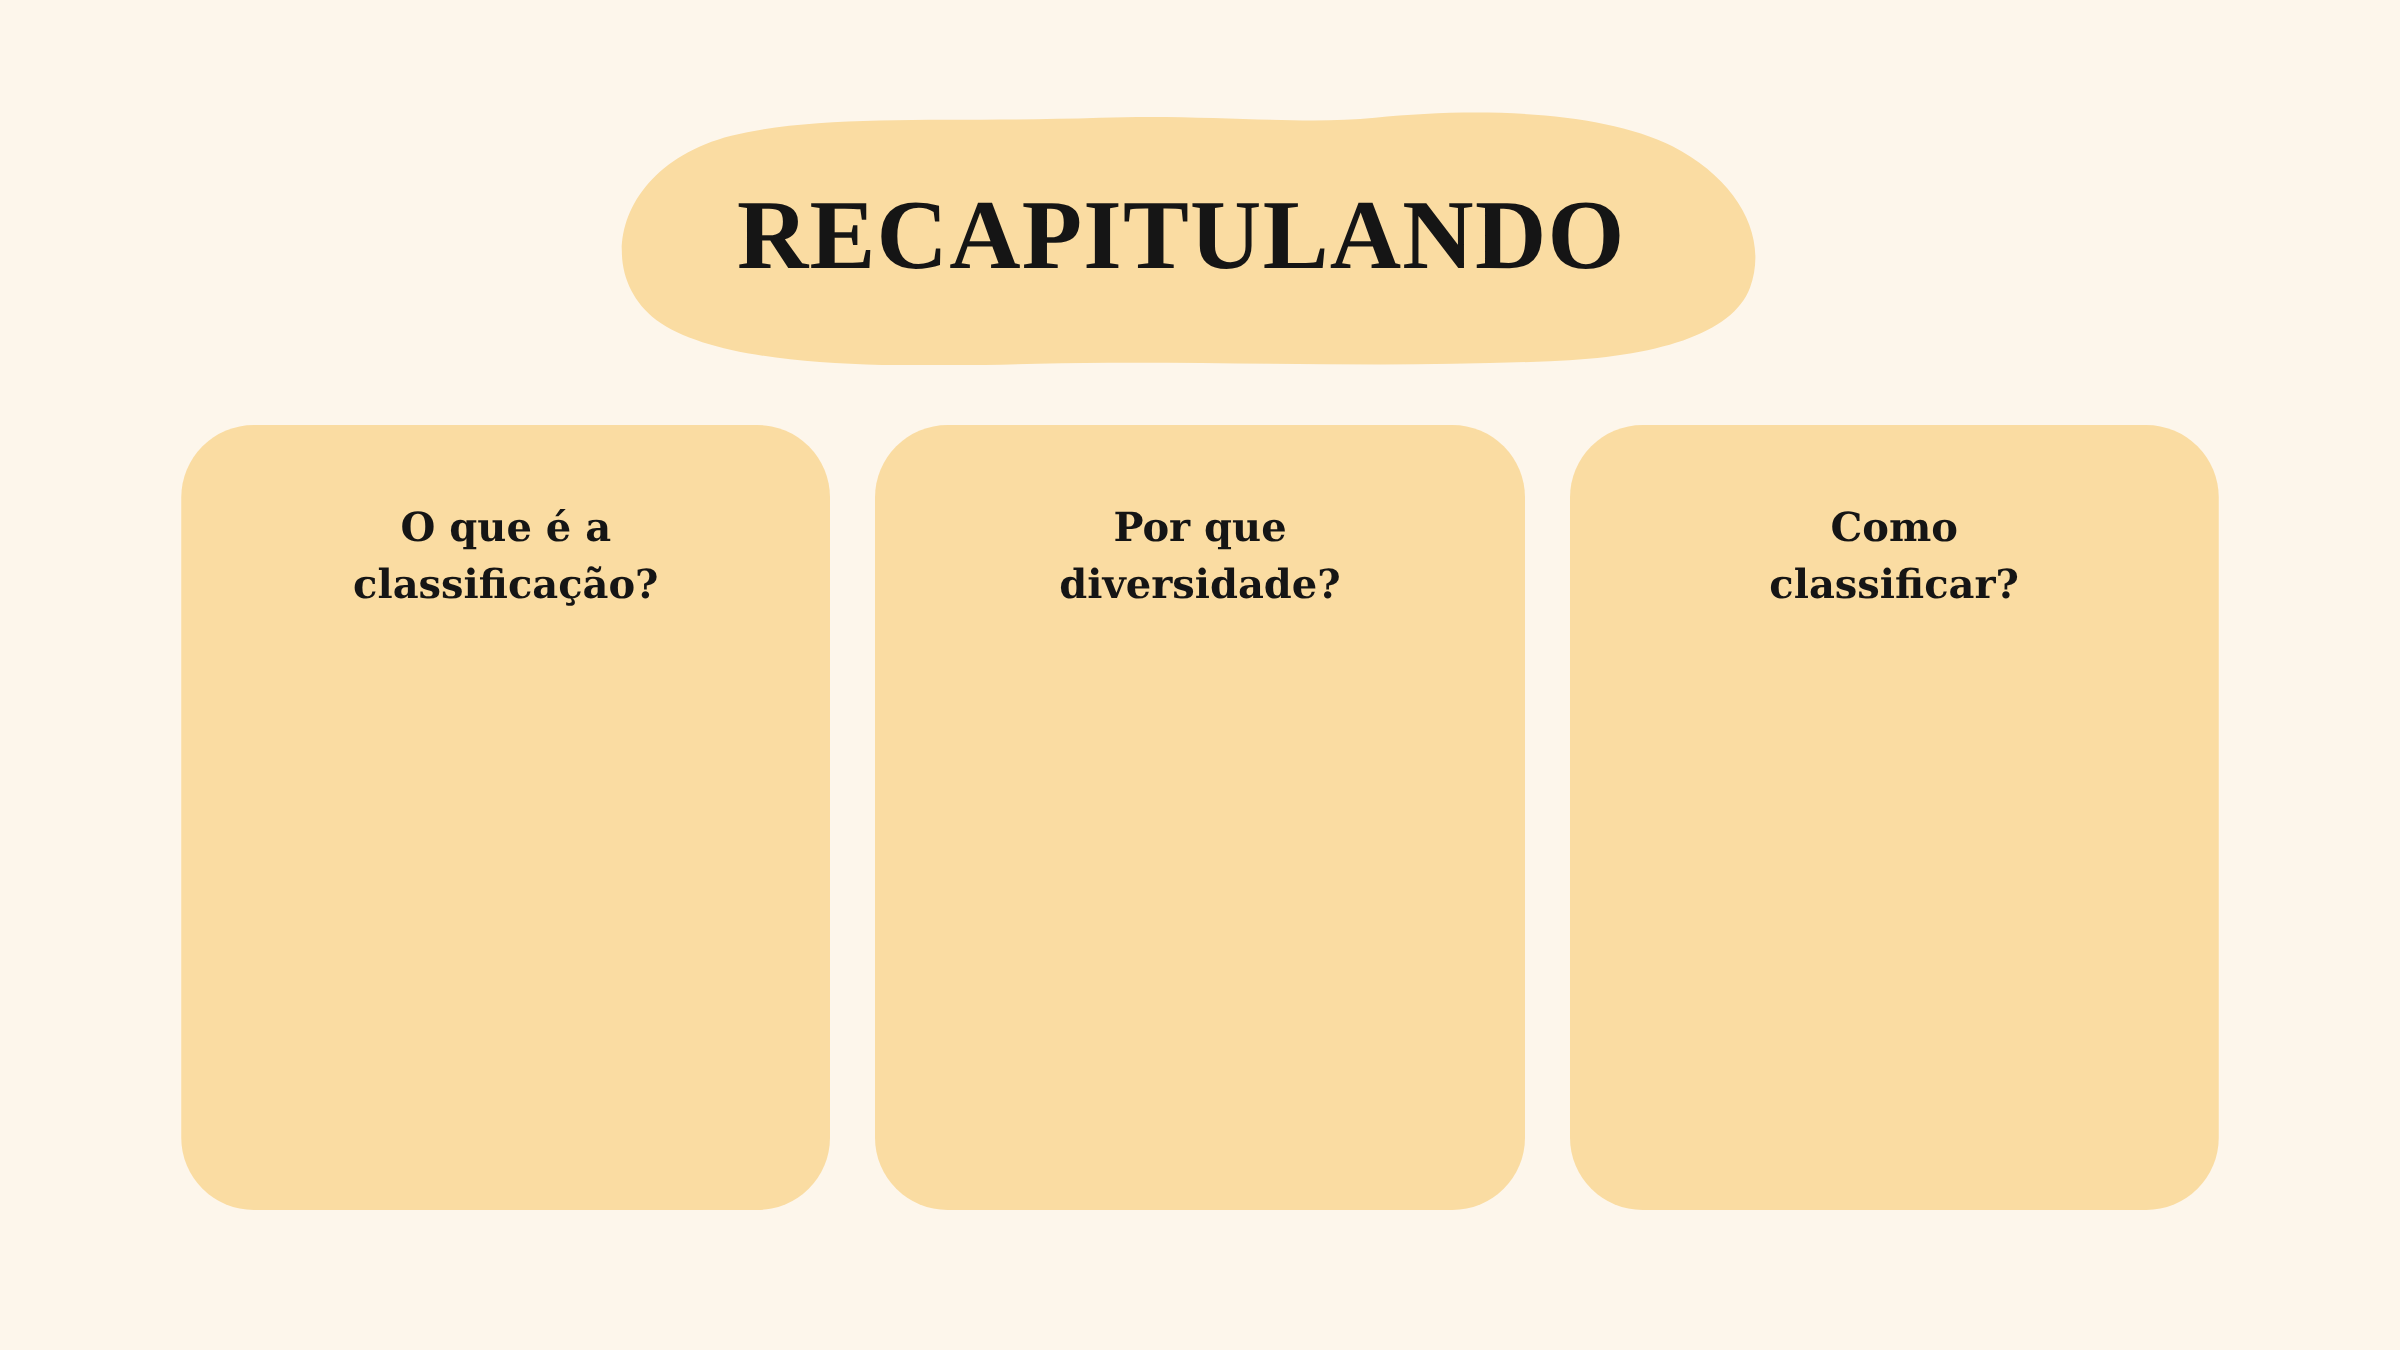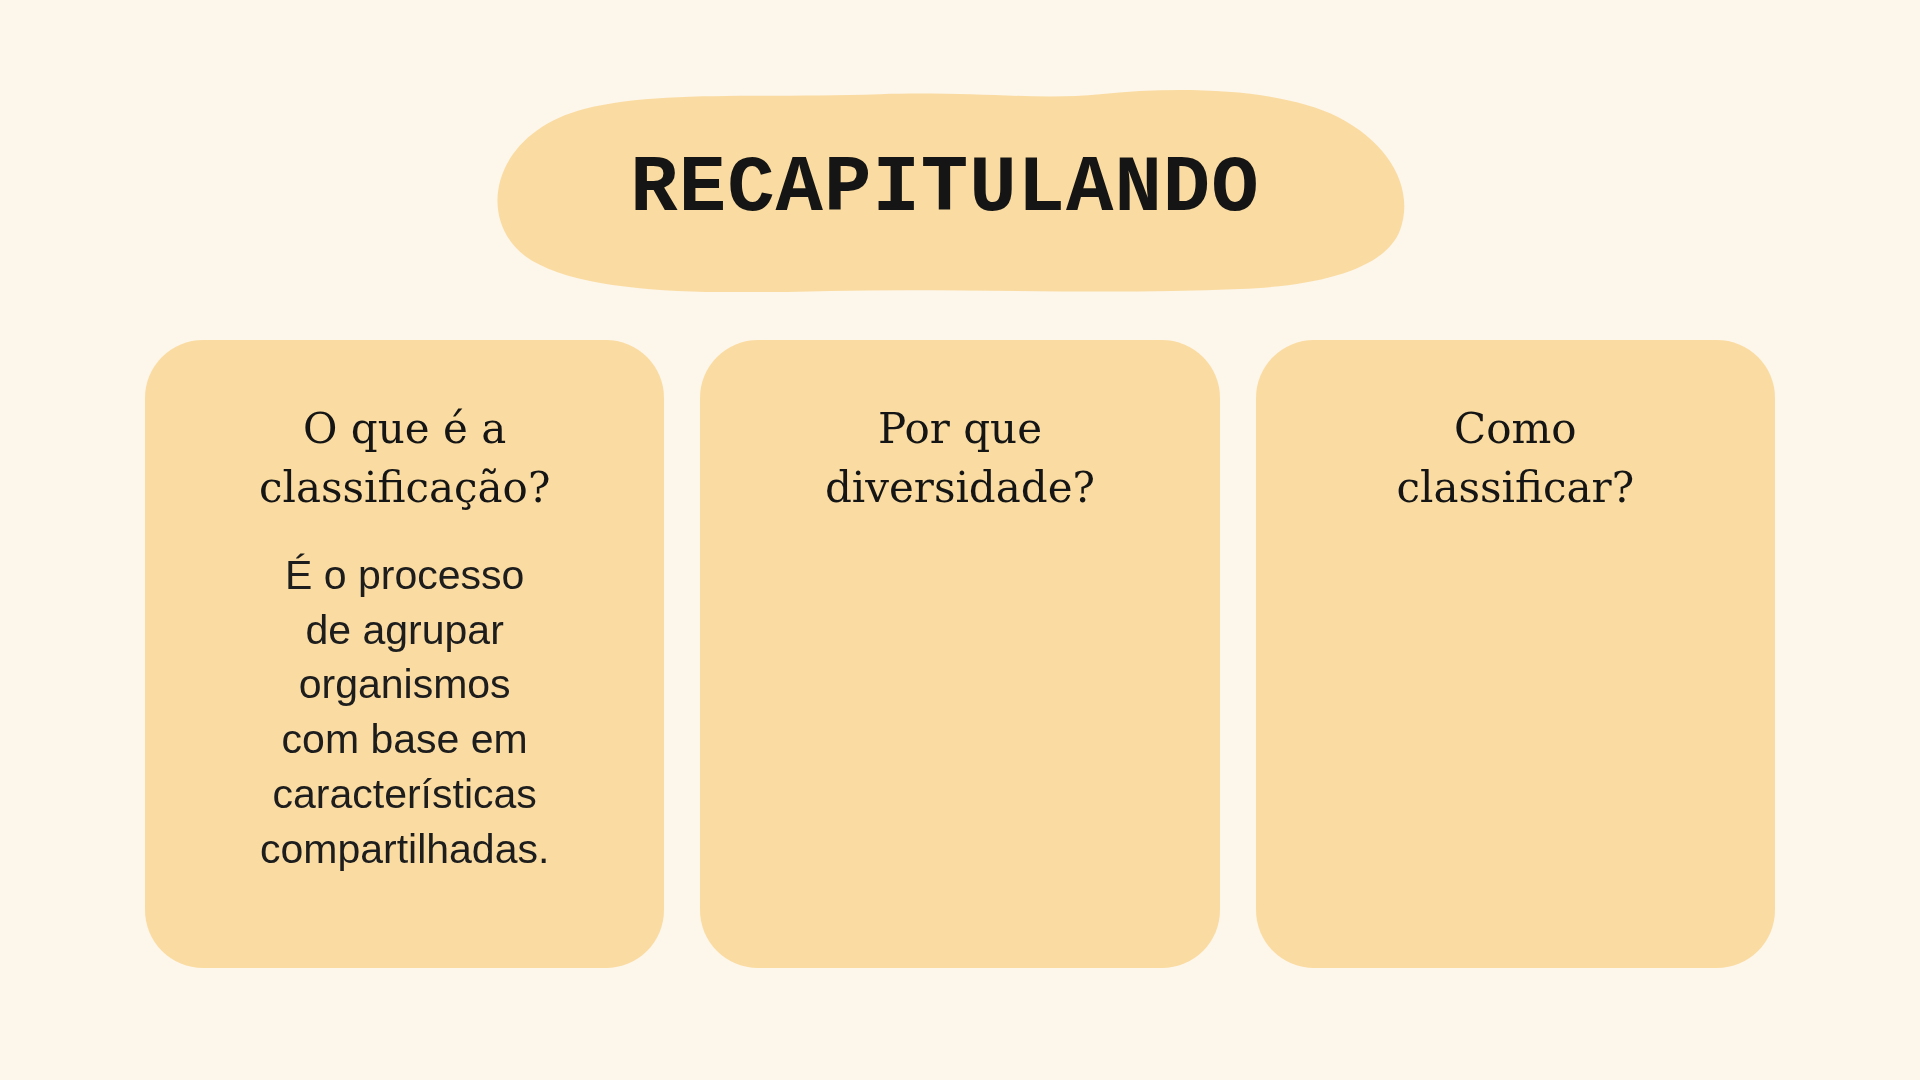--- a/index.html
+++ b/index.html
@@ -32,21 +32,21 @@
   }
   .title-blob {
     position: absolute;
     inset: 0;
     width: 100%;
     height: 100%;
   }
   .slide-title {
     position: relative;
     margin: 16px;
-    font-family: Liberation Mono, monospace;
+    font-family: Liberation Serif, serif;
     font-weight: 700;
     font-size: 79px;
     letter-spacing: 1px;
     color: var(--ink, #151515);
     white-space: nowrap;
   }
 
   
   .cards-row {
     position: absolute;
@@ -61,22 +61,22 @@
     height: 628px;
     box-sizing: border-box;
     background: var(--accent, #FADCA2);
     border-radius: 58px;
     padding: 60px 28px 0;
     text-align: center;
   }
   .card-heading {
     margin: 0 0 30px;
     font-family: "DejaVu Serif", serif;
-    font-weight: 400;
-    font-size: 42px;
+    font-weight: 700;
+    font-size: 32px;
     line-height: 1.4;
     color: var(--ink, #151515);
     white-space: pre-line;
   }
   .card-body {
     margin: 0;
     font-size: 41px;
     line-height: 1.34;
     color: var(--ink-soft, #1d1d1d);
     white-space: pre-line;
@@ -100,26 +100,20 @@
            C -5 128, 12 45, 105 22 Z" fill="#FADCA2"></path>
     </svg>
     <h1 class="slide-title">RECAPITULANDO</h1>
   </div>
 
   <div class="cards-row">
 
     <div class="card">
       <h2 class="card-heading">O que é a
 classificação?</h2>
-      <p class="card-body">É o processo
-de agrupar
-organismos
-com base em
-características
-compartilhadas.</p>
     </div>
 
     <div class="card">
       <h2 class="card-heading">Por que
 diversidade?</h2>
     </div>
 
     <div class="card">
       <h2 class="card-heading">Como
 classificar?</h2>

